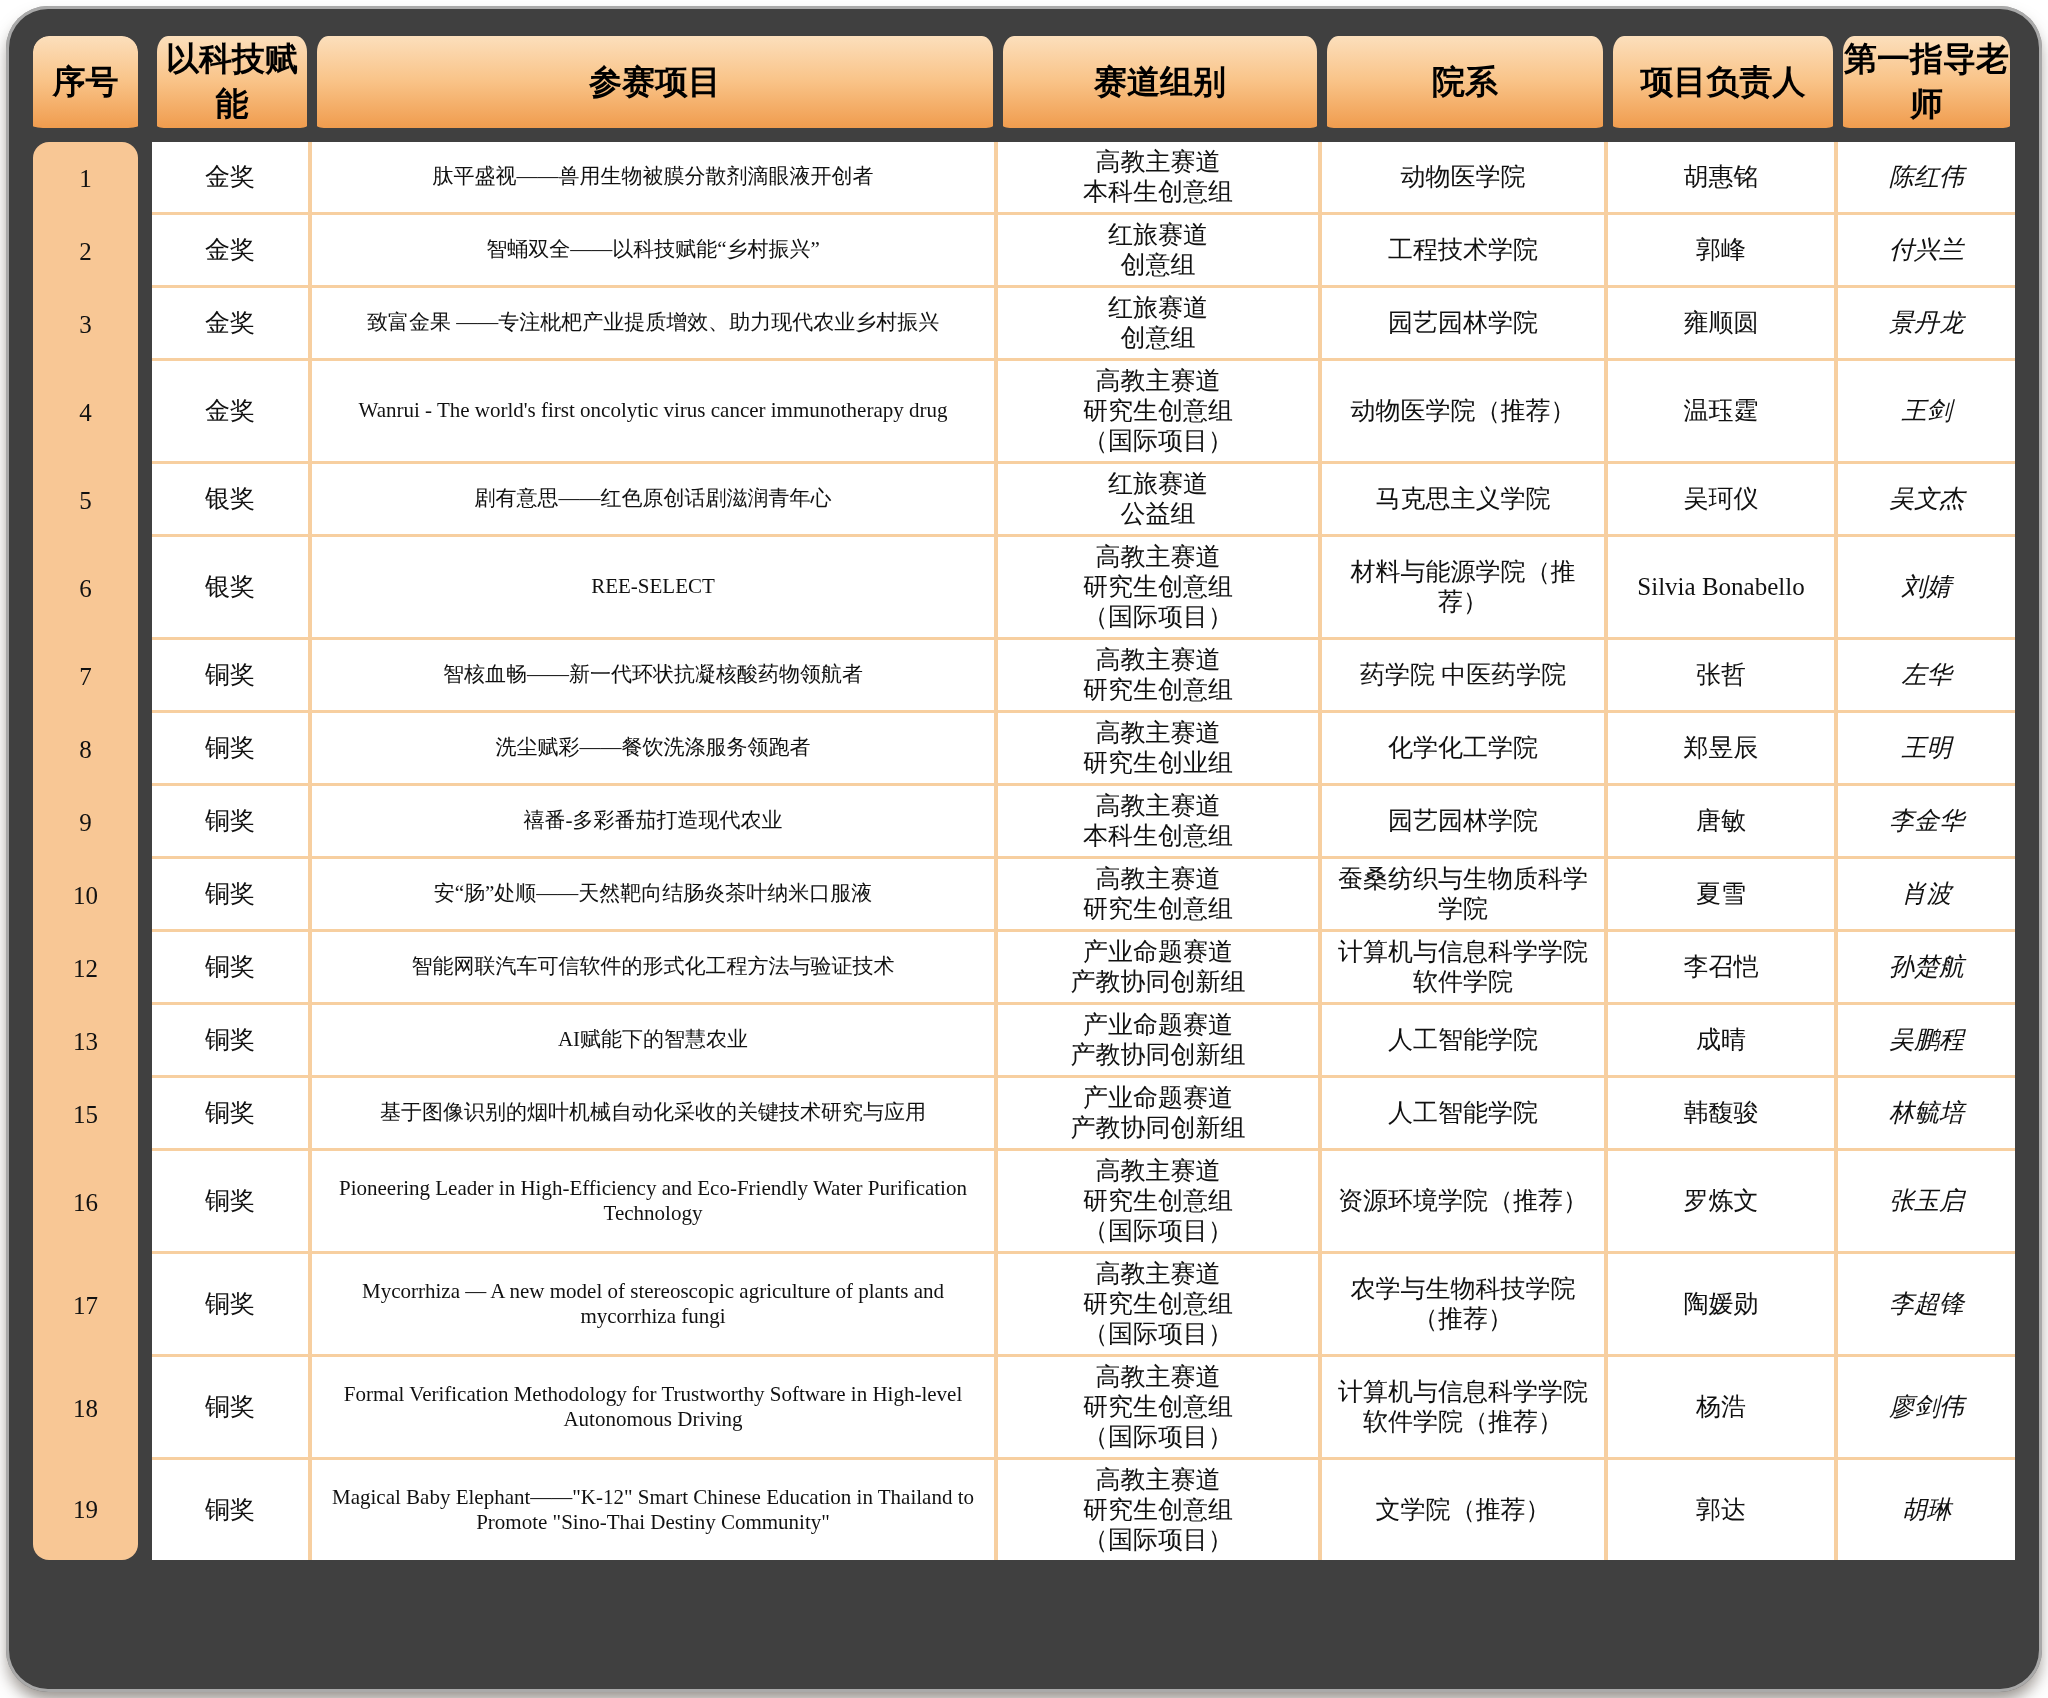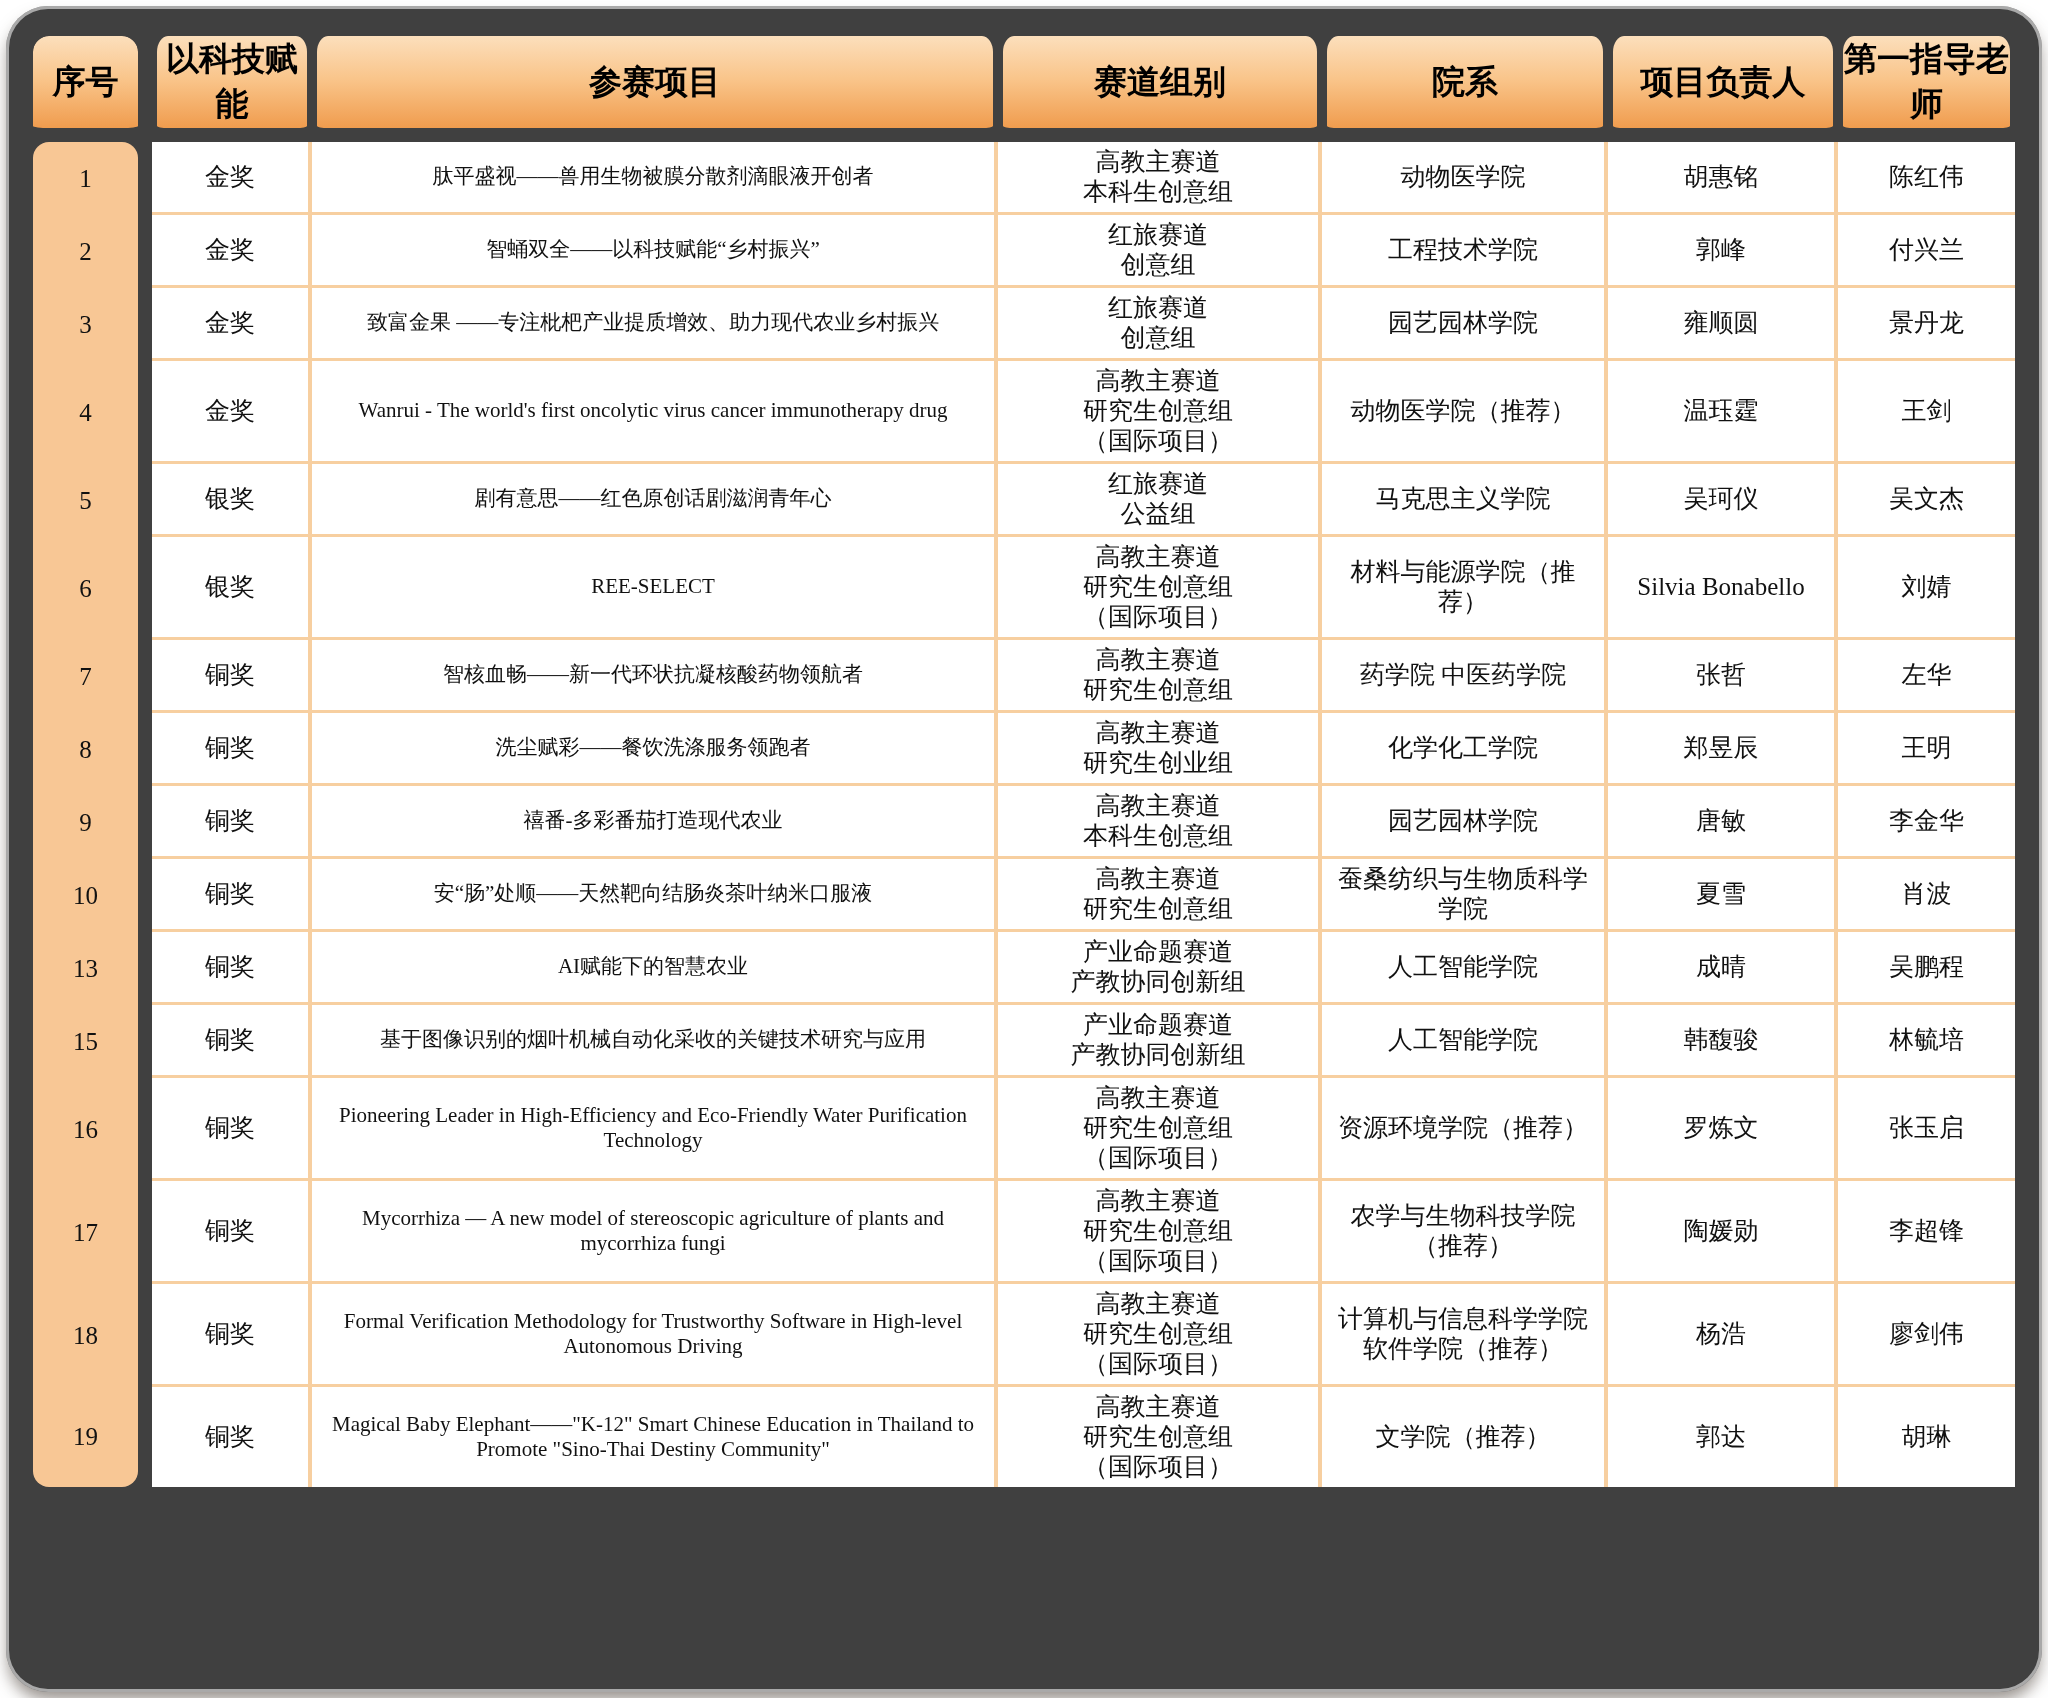--- a/index.html
+++ b/index.html
@@ -33,21 +33,21 @@
   th.th-gap{background:none;border:none;}
   td{
     font-size:25px;line-height:1.2;text-align:center;vertical-align:middle;
     padding:5px 12px;white-space:pre-line;word-wrap:break-word;
   }
   td.body{
     background:#ffffff;
     border-right:4px solid #f7cfa0;
     border-bottom:3px solid #f7cfa0;
   }
-  td.body.lastcol{border-right:none;}
+  td.body.lastcol{border-right:none;font-style:italic;}
   tbody tr:last-child td.body{border-bottom:none;}
   td.num{
     background:#f8c795;border:none;padding:5px 4px;
   }
   tbody tr:first-child td.num{border-radius:16px 16px 0 0;}
   tbody tr:last-child td.num{border-radius:0 0 16px 16px;}
   td.gap{background:transparent;border:none;padding:0;}
   td.project{font-size:21px;}
 </style>
 </head>
@@ -194,20 +194,32 @@
     <td class="body">铜奖</td>
     <td class="body project">安“肠”处顺——天然靶向结肠炎茶叶纳米口服液</td>
     <td class="body">高教主赛道
 研究生创意组</td>
     <td class="body">蚕桑纺织与生物质科学学院</td>
     <td class="body">夏雪</td>
     <td class="body lastcol">肖波</td>
   </tr>
 
 
+  <tr>
+    <td class="num">12</td>
+    <td class="gap"></td>
+    <td class="body">铜奖</td>
+    <td class="body project">智能网联汽车可信软件的形式化工程方法与验证技术</td>
+    <td class="body">产业命题赛道
+产教协同创新组</td>
+    <td class="body">计算机与信息科学学院
+软件学院</td>
+    <td class="body">李召恺</td>
+    <td class="body lastcol">孙楚航</td>
+  </tr>
 
   <tr>
     <td class="num">13</td>
     <td class="gap"></td>
     <td class="body">铜奖</td>
     <td class="body project">AI赋能下的智慧农业</td>
     <td class="body">产业命题赛道
 产教协同创新组</td>
     <td class="body">人工智能学院</td>
     <td class="body">成晴</td>

